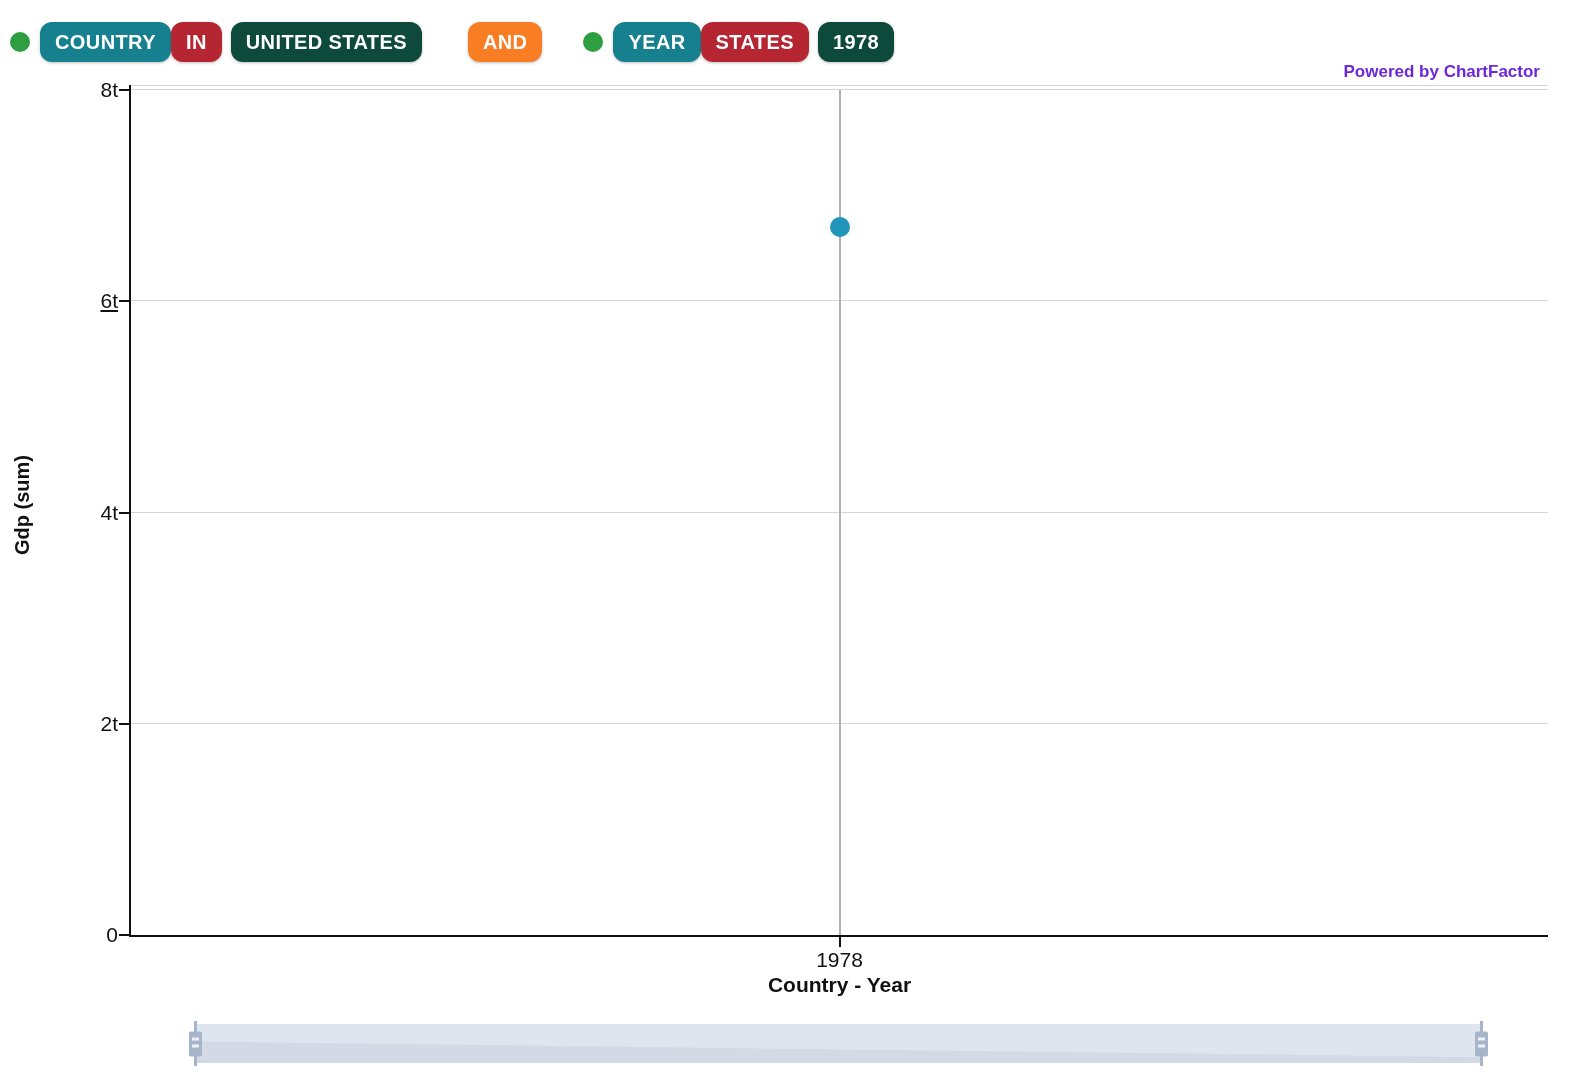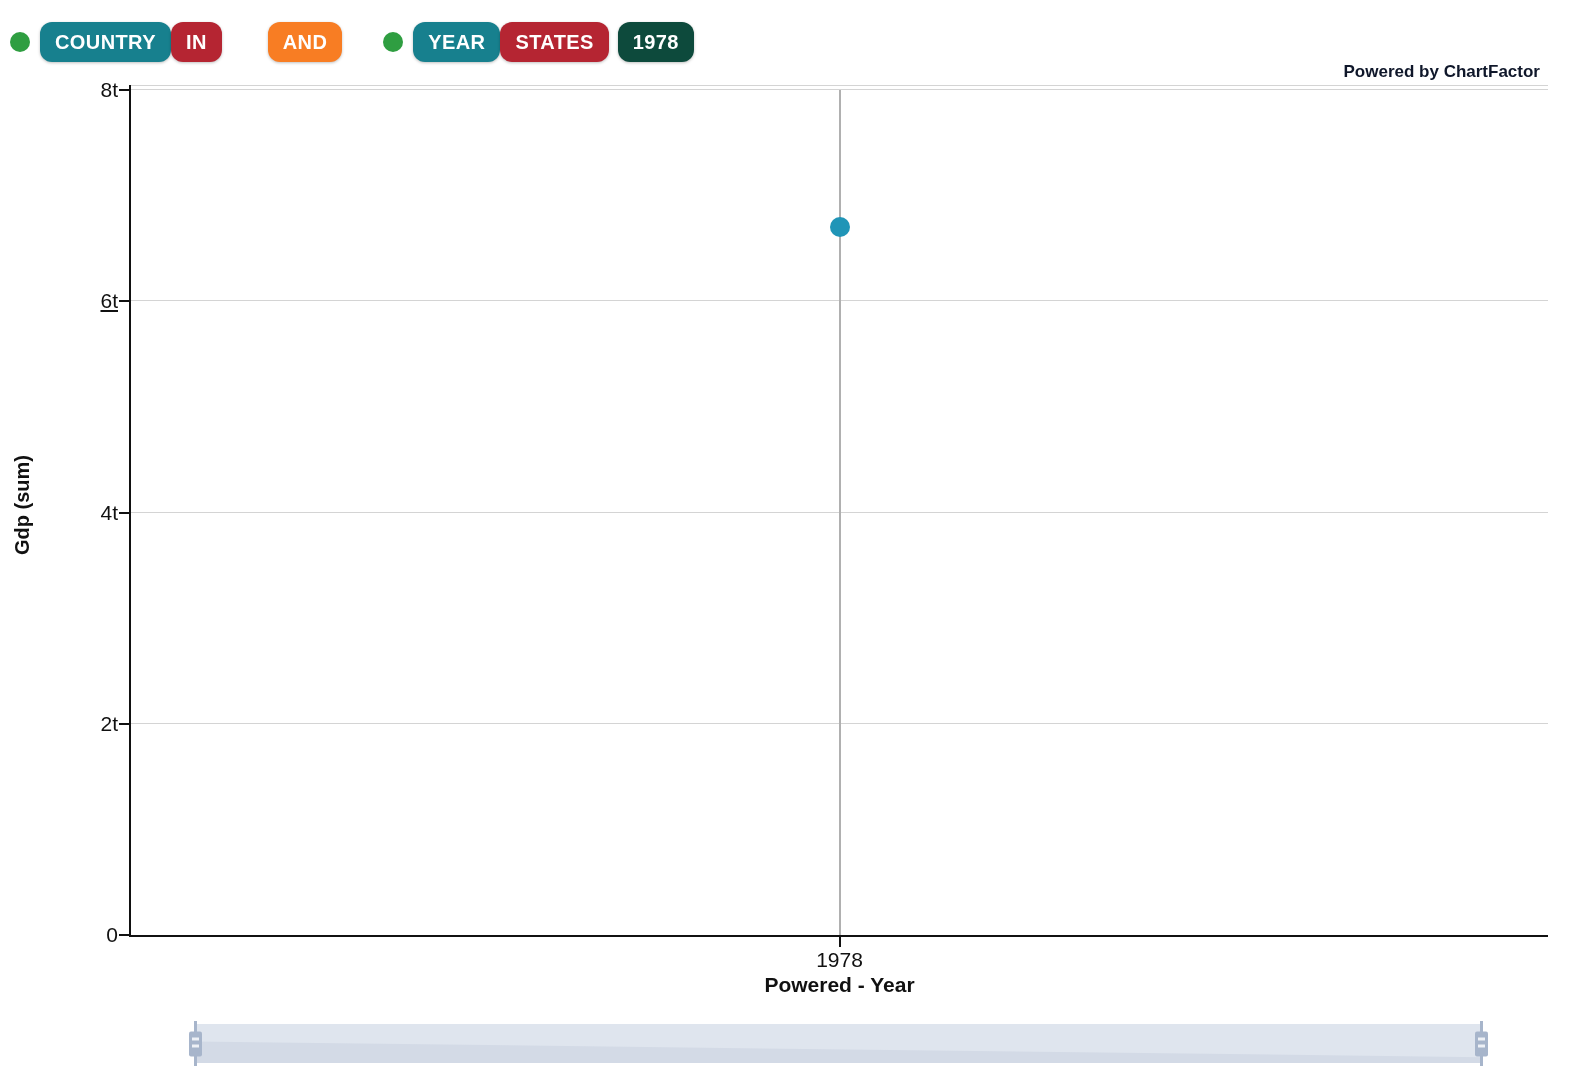--- a/index.html
+++ b/index.html
@@ -16,21 +16,21 @@
     padding: 0 15px; border-radius: 12px; color: #fff; font-size: 20px;
     font-weight: 600; letter-spacing: 0.4px; white-space: nowrap;
     box-shadow: 0 1px 3px rgba(0,0,0,0.25); }
   .pill-field { background: var(--pill-field, #17808e); margin-left: 10px; }
   .pill-op { background: var(--pill-operator, #b52532); }
   .pill-value { background: var(--pill-value, #0d4a3c); margin-left: 9px; }
   .pill-conj { background: var(--pill-conjunction, #f87d23); margin-left: 46px; }
   .dot2 { margin-left: 41px; }
 
   
-  .watermark { position: absolute; top: 62px; right: 36px; color: #0f172a;
+  .watermark { position: absolute; top: 62px; right: 36px; color: #6d28d9;
     font-size: 17px; font-weight: bold; }
 
   
   .plot { position: absolute; left: 131px; top: 90px; width: 1417px; height: 845px; }
   .y-axis-line { position: absolute; left: -2px; top: -5px; bottom: -2px; width: 2px; background: #111; }
   .x-axis-line { position: absolute; left: -2px; right: 0; top: 100%; height: 2px; background: #111; }
   .hgrid { position: absolute; left: 0; right: 0; height: 1px; background: #d4d4d4; }
   .hgrid.g25 { bottom: 25%; } .hgrid.g50 { bottom: 50%; }
   .hgrid.g75 { bottom: 75%; } .hgrid.g100 { bottom: 100%; }
   .top-edge { position: absolute; left: 0; right: 0; top: -5px; height: 1px; background: #d4d4d4; }
@@ -73,20 +73,21 @@
 </style>
 </head>
 <body>
 
 <div id="app">
 
   <div class="filter-bar">
     <span class="dot"></span>
     <span class="pill pill-field">COUNTRY</span>
     <span class="pill pill-op">IN</span>
+    <span class="pill pill-value">UNITED STATES</span>
     <span class="pill pill-conj">AND</span>
     <span class="dot dot2"></span>
     <span class="pill pill-field">YEAR</span>
     <span class="pill pill-op">STATES</span>
     <span class="pill pill-value">1978</span>
   </div>
 
   <div class="watermark">Powered by ChartFactor</div>
 
   <div class="y-axis-title">Gdp (sum)</div>
@@ -108,21 +109,21 @@
     <span class="ytick-mark yt4"></span>
 
     <span class="ytick-label yt0">0</span>
     <span class="ytick-label yt1">2t</span>
     <span class="ytick-label yt2">4t</span>
     <span class="ytick-label yt3">6t</span>
     <span class="ytick-label yt4">8t</span>
 
     <span class="xtick-mark"></span>
     <span class="xtick-label">1978</span>
-    <span class="x-axis-title">Powered - Year</span>
+    <span class="x-axis-title">Country - Year</span>
 
     <span class="data-point" style="bottom: 83.75%; left: 50%; background: rgb(32, 149, 183);"></span>
   </div>
 
   <div class="zoom-slider">
     <svg class="zoom-shade" viewBox="0 0 100 100" preserveAspectRatio="none">
       <polygon points="0,45 100,85 100,100 0,100" fill="#d3dae6"></polygon>
     </svg>
     <span class="handle-line left"></span>
     <span class="handle-line right"></span>

